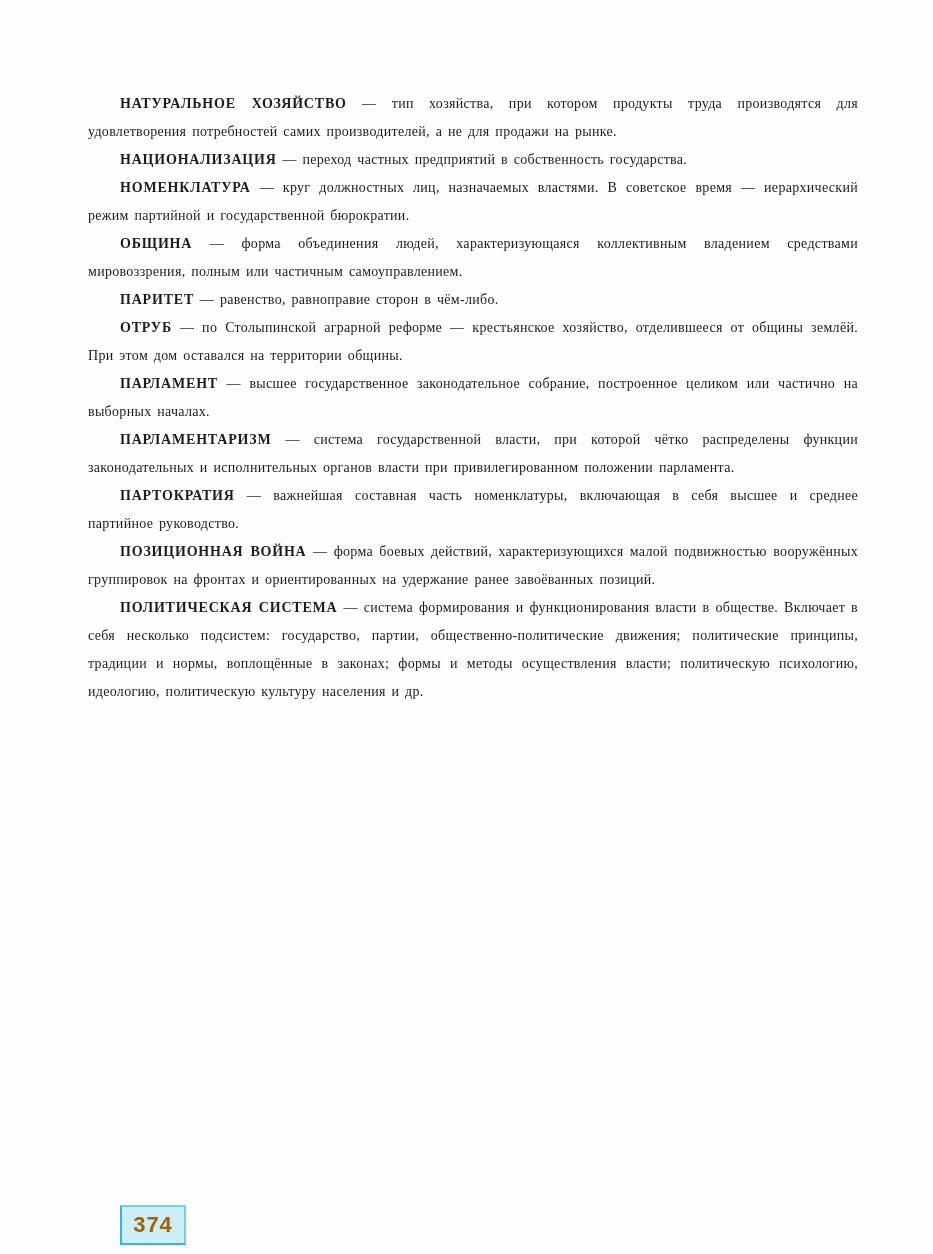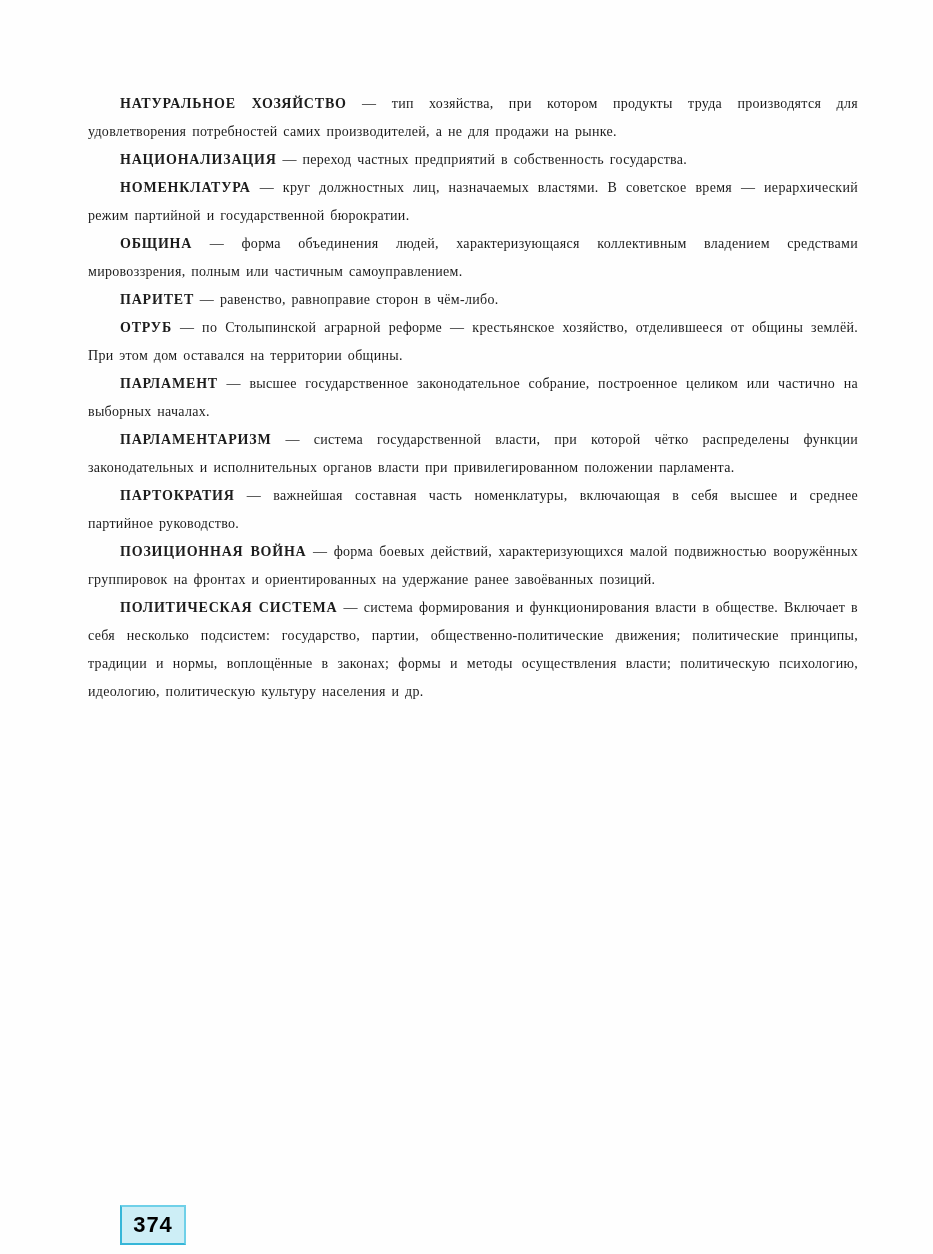--- a/index.html
+++ b/index.html
@@ -50,21 +50,21 @@
     border-right-color: #6fd0e8;
     box-sizing: border-box;
     display: flex;
     align-items: center;
     justify-content: center;
   }
   .page-number-box span {
     font-family: "Liberation Sans", "DejaVu Sans", sans-serif;
     font-weight: bold;
     font-size: 22px;
-    color: #000000;
+    color: #a16207;
     letter-spacing: 1px;
   }
 </style>
 </head>
 <body>
 
 <div class="page">
 
   <div class="text-block">
 

